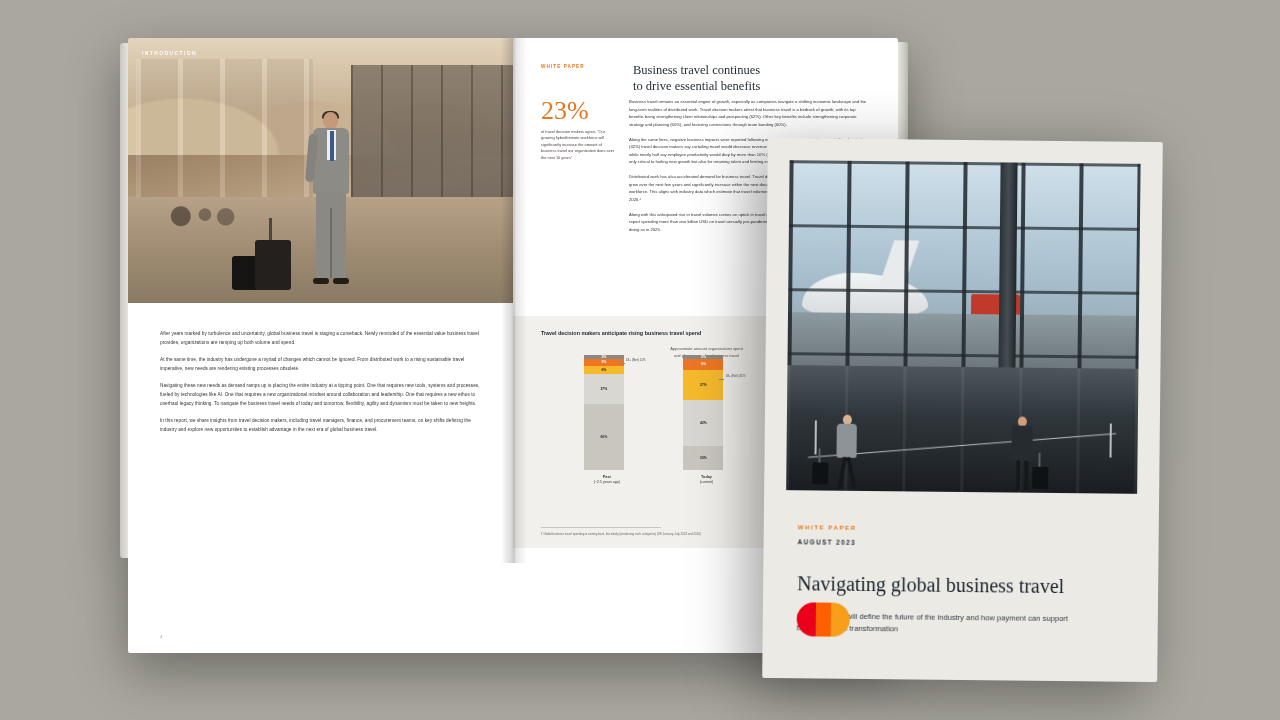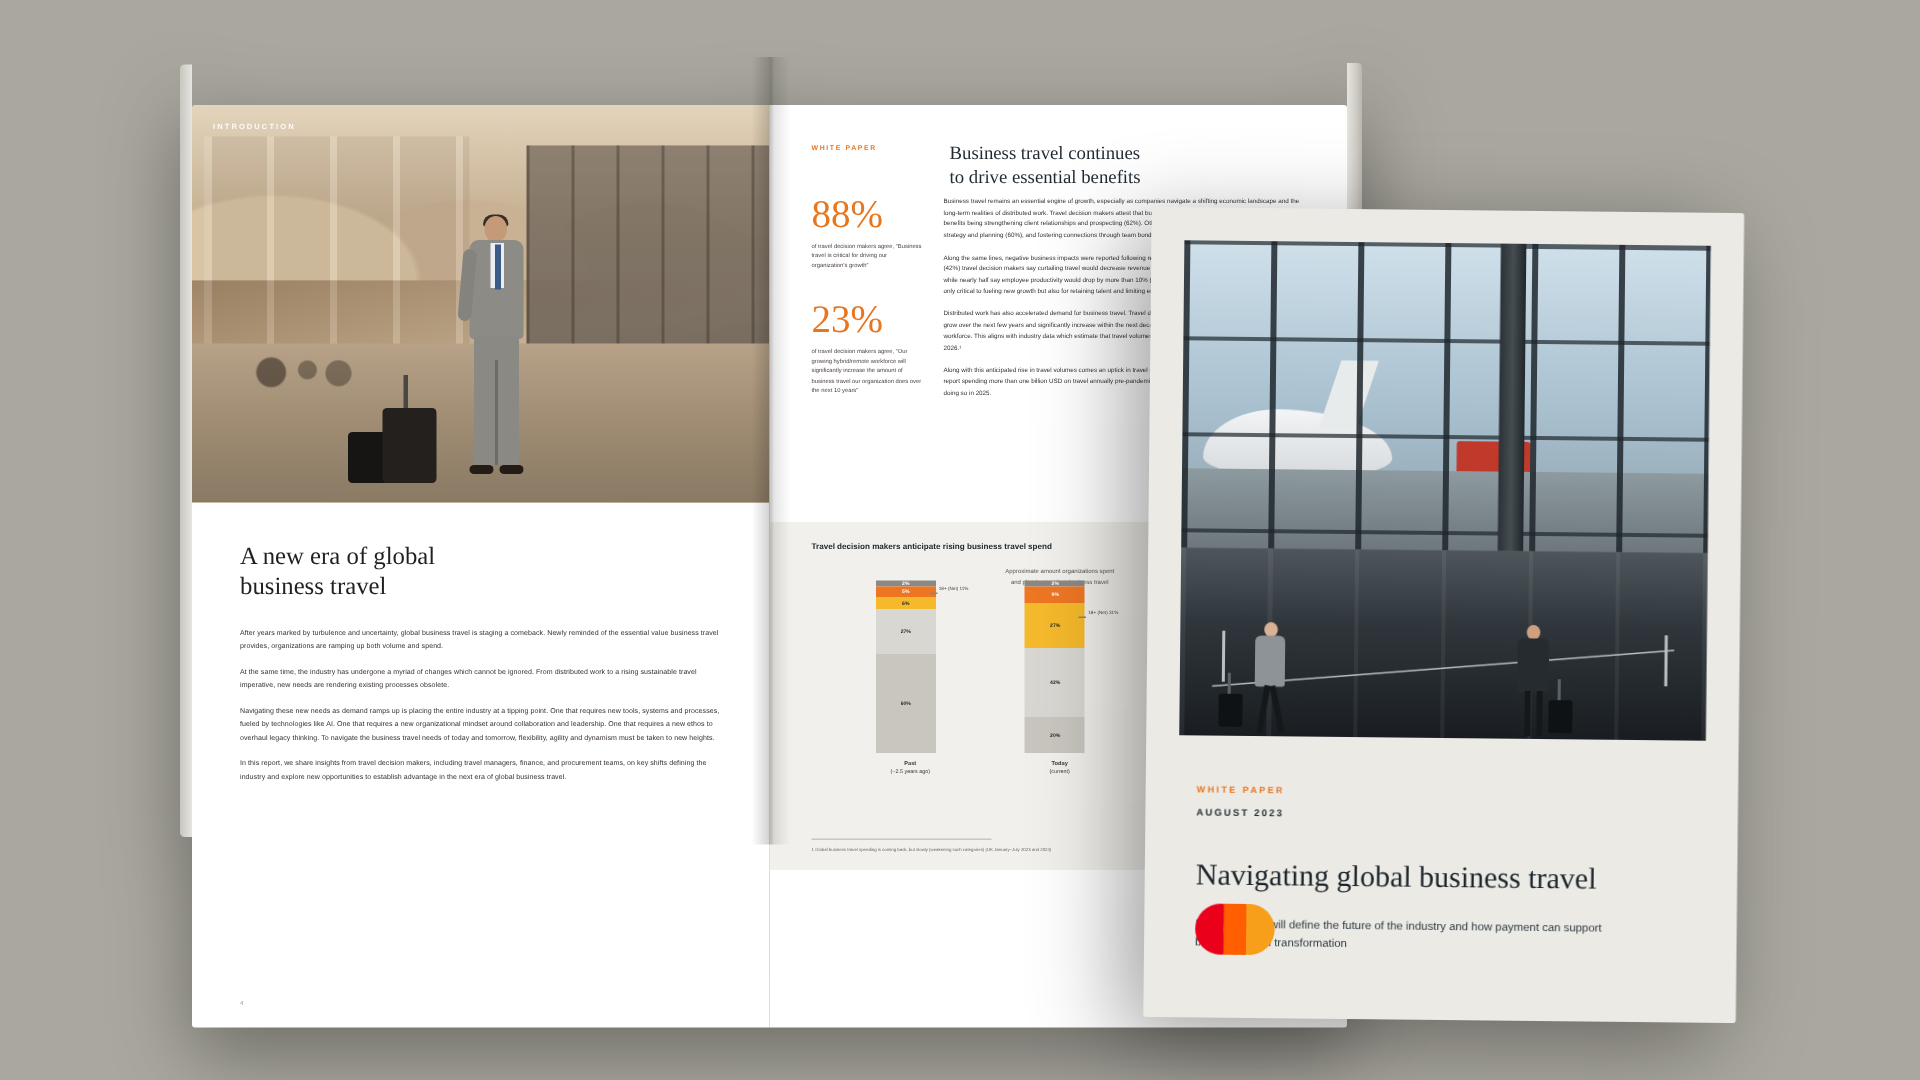--- a/index.html
+++ b/index.html
@@ -12,21 +12,20 @@
 
   
   .spread {
     position: absolute; left: 128px; top: 38px;
     width: 770px; height: 525px;
     filter: drop-shadow(0 18px 26px rgba(0,0,0,0.35));
   }
   .page {
     position: absolute; top: 0; height: 615px; background: #fff;
     overflow: hidden;
-    margin-top: 32px;
   }
   .page-left  { left: 0;    width: 385px; border-radius: 2px 0 0 2px; }
   .page-right { left: 385px;width: 385px; border-radius: 0 2px 2px 0; }
   .gutter {
     position: absolute; left: 373px; top: 0; width: 26px; height: 525px;
     background: linear-gradient(to right, rgba(0,0,0,0.0) 0%, rgba(0,0,0,0.16) 42%,
                 rgba(0,0,0,0.22) 50%, rgba(0,0,0,0.10) 58%, rgba(0,0,0,0) 100%);
     pointer-events: none;
   }
   .spread-edge-r {
@@ -245,42 +244,36 @@
           <div class="arm"></div>
           <div class="legs"></div>
             <div class="legsplit"></div>
           <div class="shoe1"></div>
             <div class="shoe2"></div>
         </div>
         <div class="intro-tag">INTRODUCTION</div>
       </div>
 
       <div class="lp-body">
-        <div class="lp-title" style="white-space:pre-line">A new era of global
-business travel</div>
         <div class="lp-para">After years marked by turbulence and uncertainty, global business travel is staging a comeback. Newly reminded of the essential value business travel provides, organizations are ramping up both volume and spend.</div>
         <div class="lp-para">At the same time, the industry has undergone a myriad of changes which cannot be ignored. From distributed work to a rising sustainable travel imperative, new needs are rendering existing processes obsolete.</div>
         <div class="lp-para">Navigating these new needs as demand ramps up is placing the entire industry at a tipping point. One that requires new tools, systems and processes, fueled by technologies like AI. One that requires a new organizational mindset around collaboration and leadership. One that requires a new ethos to overhaul legacy thinking. To navigate the business travel needs of today and tomorrow, flexibility, agility and dynamism must be taken to new heights.</div>
         <div class="lp-para">In this report, we share insights from travel decision makers, including travel managers, finance, and procurement teams, on key shifts defining the industry and explore new opportunities to establish advantage in the next era of global business travel.</div>
       </div>
       <div class="folio">4</div>
     </div>
 
     <div class="page page-right">
       <div class="rp">
         <div class="wp-label">WHITE PAPER</div>
         <div class="rp-head" style="white-space:pre-line">Business travel continues
 to drive essential benefits</div>
 
         <div class="rp-cols">
           <div class="rp-col-stats">
-            <div class="stat-block">
-              <div class="stat-num">88%</div>
-              <div class="stat-cap">of travel decision makers agree, “Business travel is critical for driving our organization’s growth”</div>
-            </div>
             <div class="stat-block">
               <div class="stat-num">23%</div>
               <div class="stat-cap">of travel decision makers agree, “Our growing hybrid/remote workforce will significantly increase the amount of business travel our organization does over the next 10 years”</div>
             </div>
           </div>
           <div class="rp-col-text">
             <div class="rp-para">Business travel remains an essential engine of growth, especially as companies navigate a shifting economic landscape and the long-term realities of distributed work. Travel decision makers attest that business travel is a bedrock of growth, with its top benefits being strengthening client relationships and prospecting (62%). Other key benefits include strengthening corporate strategy and planning (60%), and fostering connections through team bonding (60%).</div>
             <div class="rp-para">Along the same lines, negative business impacts were reported following reductions in business travel occurred. Over four in ten (42%) travel decision makers say curtailing travel would decrease revenue by at least 15% over the next three years (43%), while nearly half say employee productivity would drop by more than 10% (48%) in the same timeframe. Business travel is not only critical to fueling new growth but also for retaining talent and limiting employee turnover.</div>
             <div class="rp-para">Distributed work has also accelerated demand for business travel. Travel decision makers expect business travel volumes to grow over the next few years and significantly increase within the next decade, driven by a growing hybrid and remote workforce. This aligns with industry data which estimate that travel volumes are expected to surpass pre-pandemic levels by 2026.¹</div>
             <div class="rp-para">Along with this anticipated rise in travel volumes comes an uptick in travel spend. Where only 11% of travel decision makers report spending more than one billion USD on travel annually pre-pandemic, 31% report doing so today – and 52% imagine doing so in 2025.</div>

